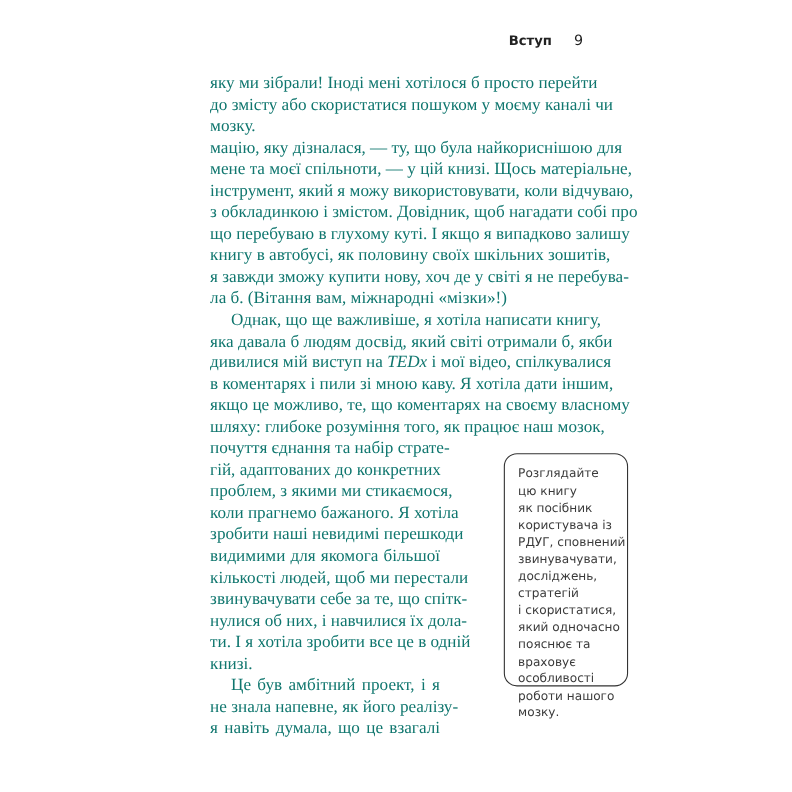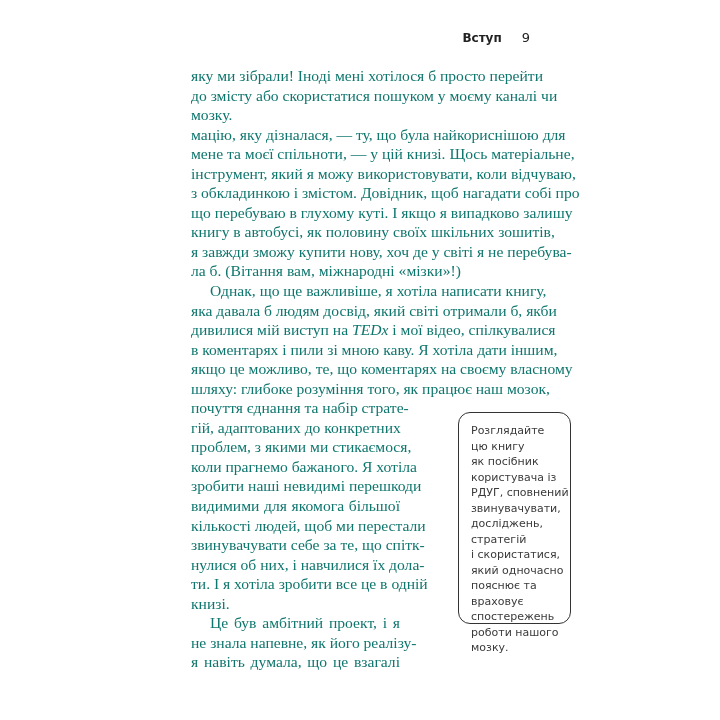--- a/index.html
+++ b/index.html
@@ -80,18 +80,18 @@
     <span class="sidebar-line">як посібник</span>
     <span class="sidebar-line">користувача із</span>
     <span class="sidebar-line">РДУГ, сповнений</span>
     <span class="sidebar-line">звинувачувати,</span>
     <span class="sidebar-line">досліджень,</span>
     <span class="sidebar-line">стратегій</span>
     <span class="sidebar-line">і скористатися,</span>
     <span class="sidebar-line">який одночасно</span>
     <span class="sidebar-line">пояснює та</span>
     <span class="sidebar-line">враховує</span>
-    <span class="sidebar-line">спостережень</span>
+    <span class="sidebar-line">особливості</span>
     <span class="sidebar-line">роботи нашого</span>
     <span class="sidebar-line">мозку.</span>
   </div>
 
 </div>
 
 </body></html>

